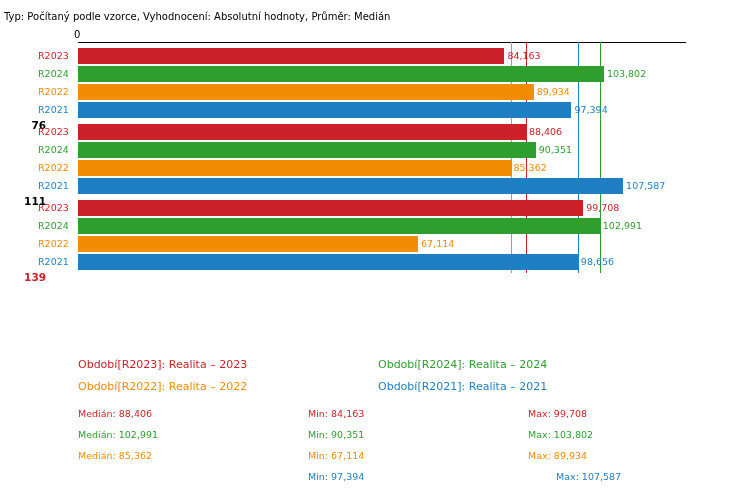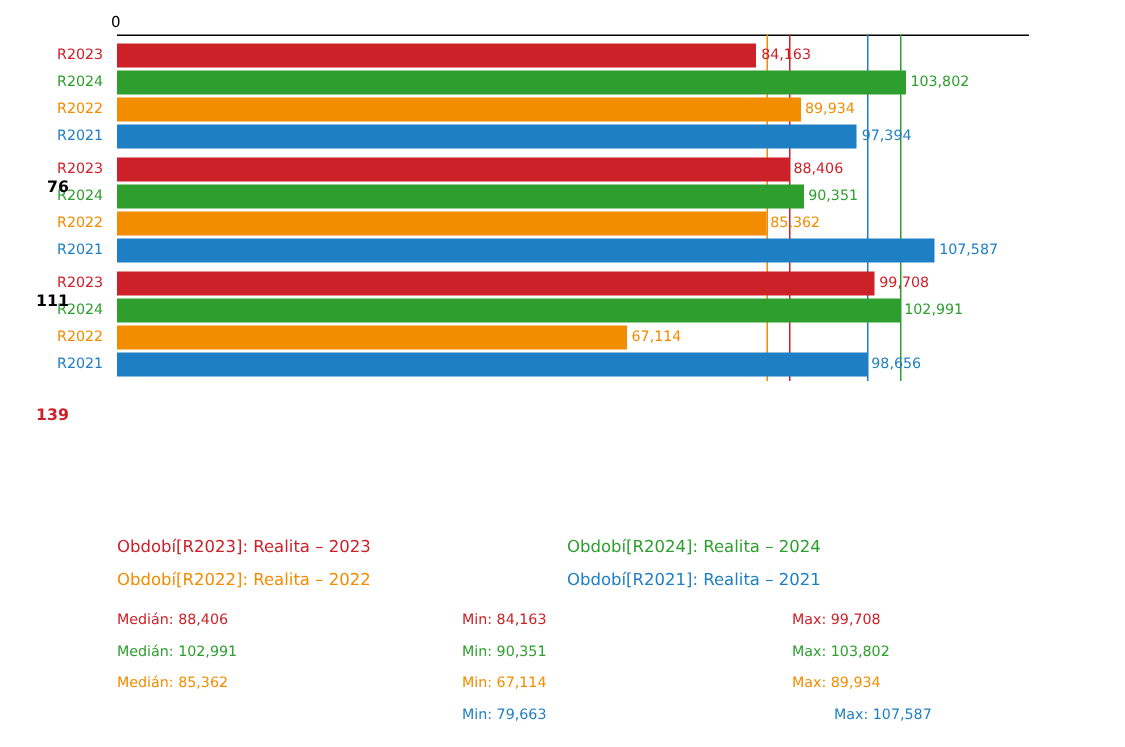--- a/index.html
+++ b/index.html
@@ -120,20 +120,21 @@
   .stat {
     position: absolute;
     font-size: 9.5px;
     white-space: nowrap;
   }
 </style>
 </head>
 <body>
 
 <div class="titles">
+  <div class="subtitle">Typ: Počítaný podle vzorce, Vyhodnocení: Absolutní hodnoty, Průměr: Medián</div>
 </div>
 
 <div class="chart-area">
   <div class="axis-zero-label">0</div>
   <div class="plot" id="plot">
     <div class="axis-top"></div>
   <div class="tick" style="left: 432.501px; background: rgb(242, 140, 0);"></div>
       <div class="tick" style="left: 447.924px; background: rgb(204, 33, 40);"></div>
       <div class="tick" style="left: 499.857px; background: rgb(31, 127, 196);"></div>
       <div class="tick" style="left: 521.821px; background: rgb(46, 158, 46);"></div>
@@ -216,19 +217,19 @@
     <div class="stat" style="left: 78px; top: 0px; color: rgb(204, 33, 40);">Medián: 88,406</div>
     <div class="stat" style="left: 308px; top: 0px; color: rgb(204, 33, 40);">Min: 84,163</div>
     <div class="stat" style="left: 528px; top: 0px; color: rgb(204, 33, 40); text-align: center;">Max: 99,708</div>
     <div class="stat" style="left: 78px; top: 21px; color: rgb(46, 158, 46);">Medián: 102,991</div>
     <div class="stat" style="left: 308px; top: 21px; color: rgb(46, 158, 46);">Min: 90,351</div>
     <div class="stat" style="left: 528px; top: 21px; color: rgb(46, 158, 46);">Max: 103,802</div>
     <div class="stat" style="left: 78px; top: 42px; color: rgb(242, 140, 0);">Medián: 85,362</div>
     <div class="stat" style="left: 308px; top: 42px; color: rgb(242, 140, 0);">Min: 67,114</div>
     <div class="stat" style="left: 528px; top: 42px; color: rgb(242, 140, 0);">Max: 89,934</div>
     <div class="stat" style="left: 78px; top: 63px; color: rgb(31, 127, 196); margin-top: 44px;">Medián: 98,656</div>
-    <div class="stat" style="left: 308px; top: 63px; color: rgb(31, 127, 196);">Min: 79,663</div>
+    <div class="stat" style="left: 308px; top: 63px; color: rgb(31, 127, 196);">Min: 97,394</div>
     <div class="stat" style="left: 528px; top: 63px; color: rgb(31, 127, 196); padding-left: 28px;">Max: 107,587</div>
   </div>
 
 <div class="group-label" style="left: 0px; width: 46px; top: 108px; color: rgb(0, 0, 0);">76</div>
 <div class="group-label" style="left: 0px; width: 46px; top: 184px; color: rgb(0, 0, 0);">111</div>
 <div class="group-label" style="left: 0px; width: 46px; top: 260px; color: rgb(204, 33, 40);">139</div>
 
 </body></html>

